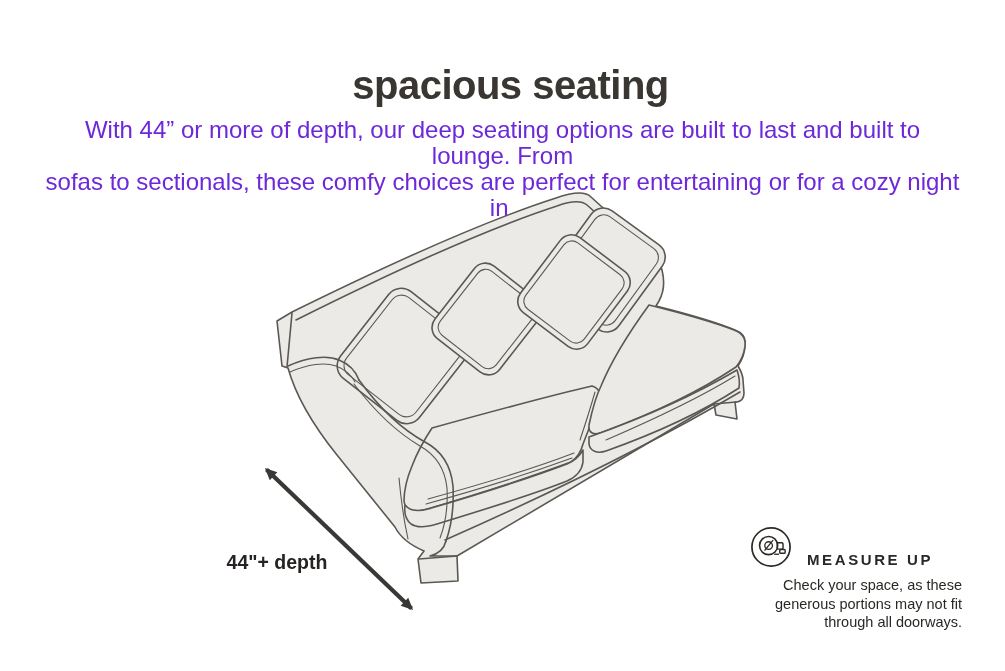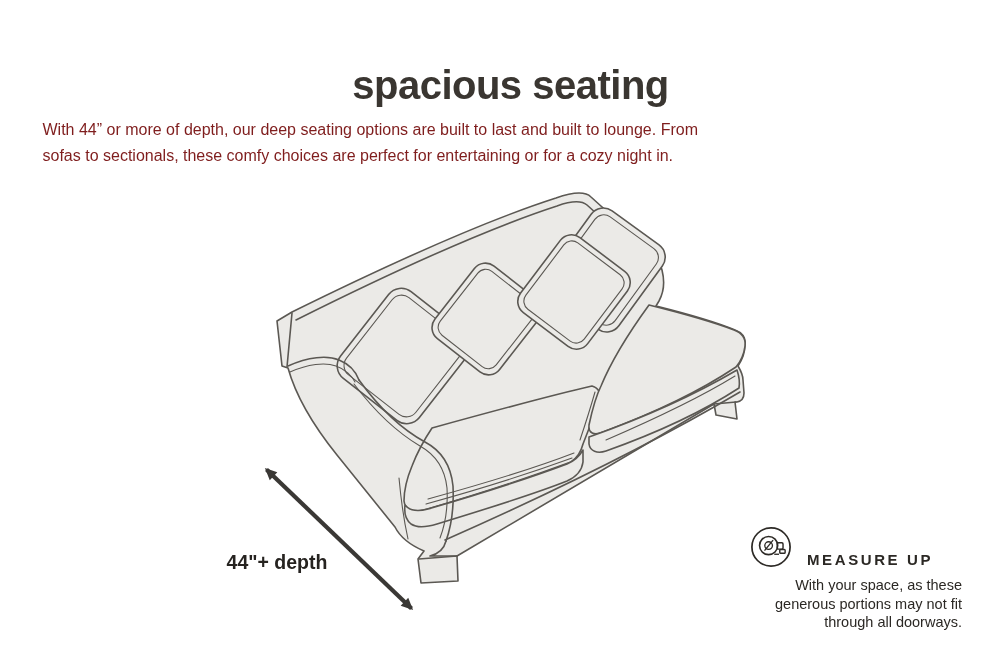--- a/index.html
+++ b/index.html
@@ -18,23 +18,24 @@
     font-weight:bold;
     letter-spacing:-0.5px;
     color:#3a3631;
     margin:8px;
   }
   .intro{
     position:absolute;
     top:117px;left:50%;
     transform:translateX(-50%);
     width:920px;
-    font-size:16px;
+    text-align:center;
+    font-size:24px;
     line-height:26px;
-    color:#7f1d1d;
+    color:#6d28d9;
   }
   .art{
     position:absolute;
     top:0;left:0;
   }
   .art .fill{fill:#ebeae7;stroke:#5b5853;stroke-width:1.6;stroke-linejoin:round;stroke-linecap:round;}
   .art .line{fill:none;stroke:#5b5853;stroke-width:1.6;stroke-linejoin:round;stroke-linecap:round;}
   .art .pip{fill:none;stroke:#5b5853;stroke-width:1.1;stroke-linejoin:round;stroke-linecap:round;}
   .art .arrow-line{stroke:#3a3835;stroke-width:4.2;}
   .art .arrow-head{fill:#3a3835;}
@@ -215,16 +216,16 @@
         <circle cx="22" cy="22" r="20" stroke-width="1.8"></circle>
         <circle cx="19.5" cy="20.5" r="9.5" stroke-width="1.7"></circle>
         <circle cx="19.5" cy="20.5" r="4" stroke-width="1.4"></circle>
         <line x1="15.2" y1="25.8" x2="24.2" y2="14.8" stroke-width="1.4"></line>
         <rect x="28.6" y="17.6" width="6" height="6.6" rx="1.2" stroke-width="1.5"></rect>
         <rect x="31.2" y="24.6" width="5.6" height="4" rx="0.9" stroke-width="1.5"></rect>
         <line x1="25.4" y1="29.6" x2="30.4" y2="29.6" stroke-width="1.4"></line>
       </svg>
       <span class="m-title">MEASURE UP</span>
     </div>
-    <p class="m-note">With your space, as these generous portions may not fit through all doorways.</p>
+    <p class="m-note">Check your space, as these generous portions may not fit through all doorways.</p>
   </div>
 
 </div>
 
 </body></html>

